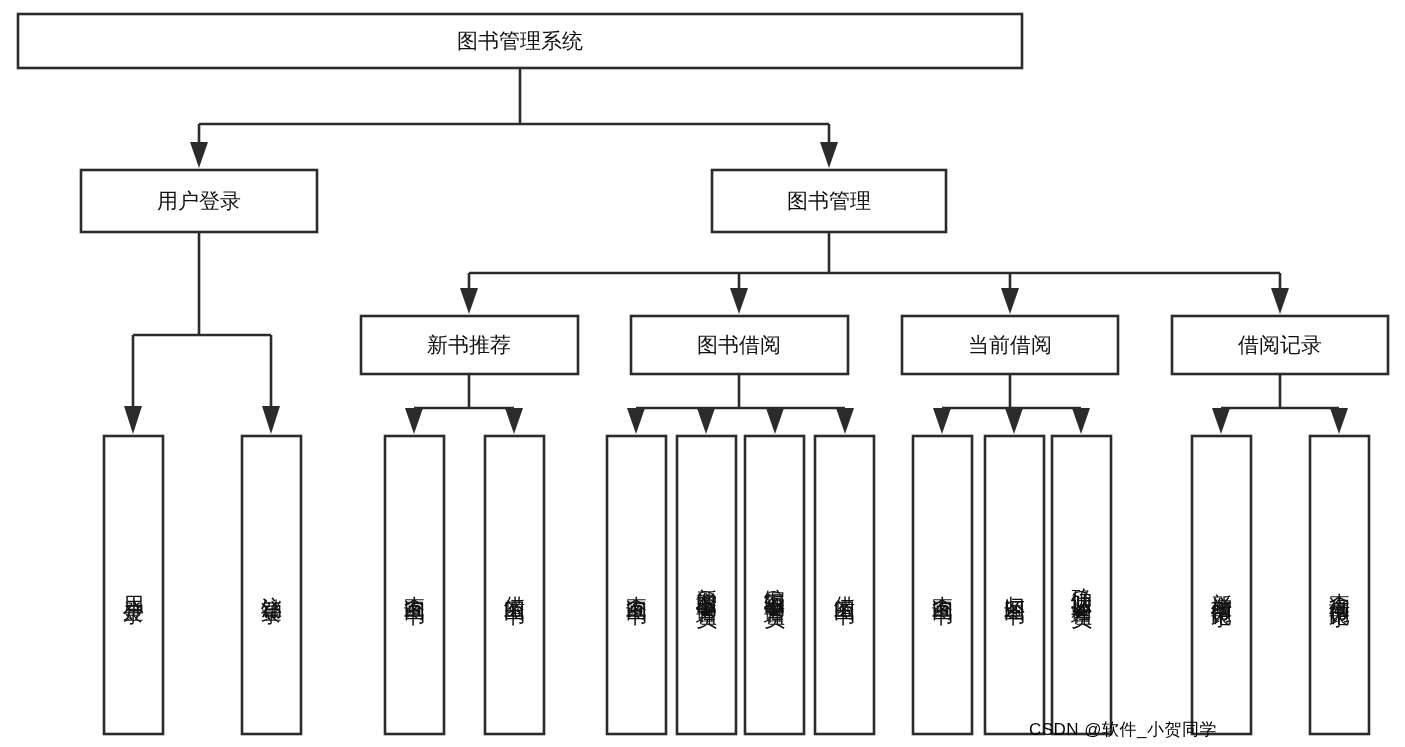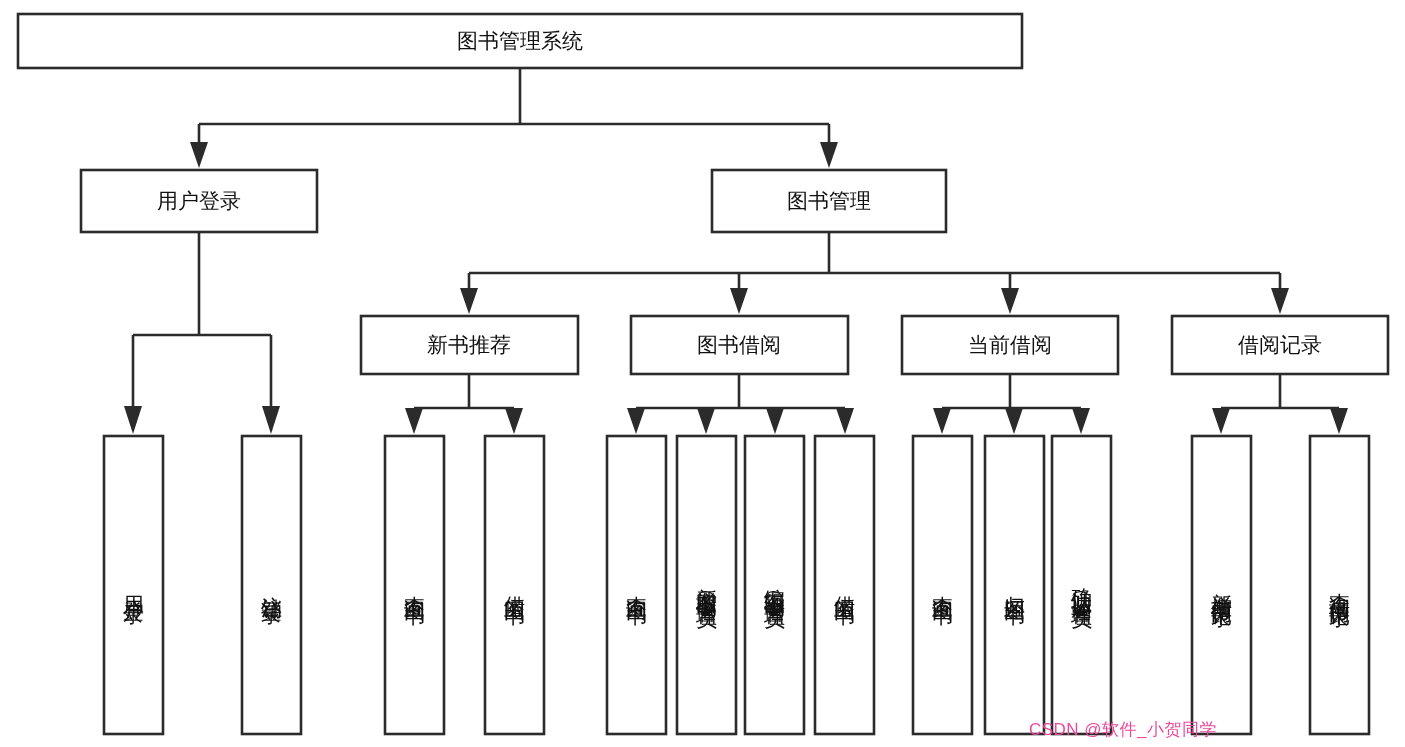--- a/index.html
+++ b/index.html
@@ -58,21 +58,21 @@
     letter-spacing: 3px;
     dominant-baseline: central;
     text-anchor: middle;
   }
   .watermark {
     position: absolute;
     right: 12px;
     bottom: 6px;
     font-family: "Liberation Sans", "DejaVu Sans", sans-serif;
     font-size: 17px;
-    color: #ec4899;
+    color: #000000;
     white-space: nowrap;
     letter-spacing: 0.5px;
     user-select: none;
   }
 </style>
 </head>
 <body>
 
 <div id="diagram-root">
 

